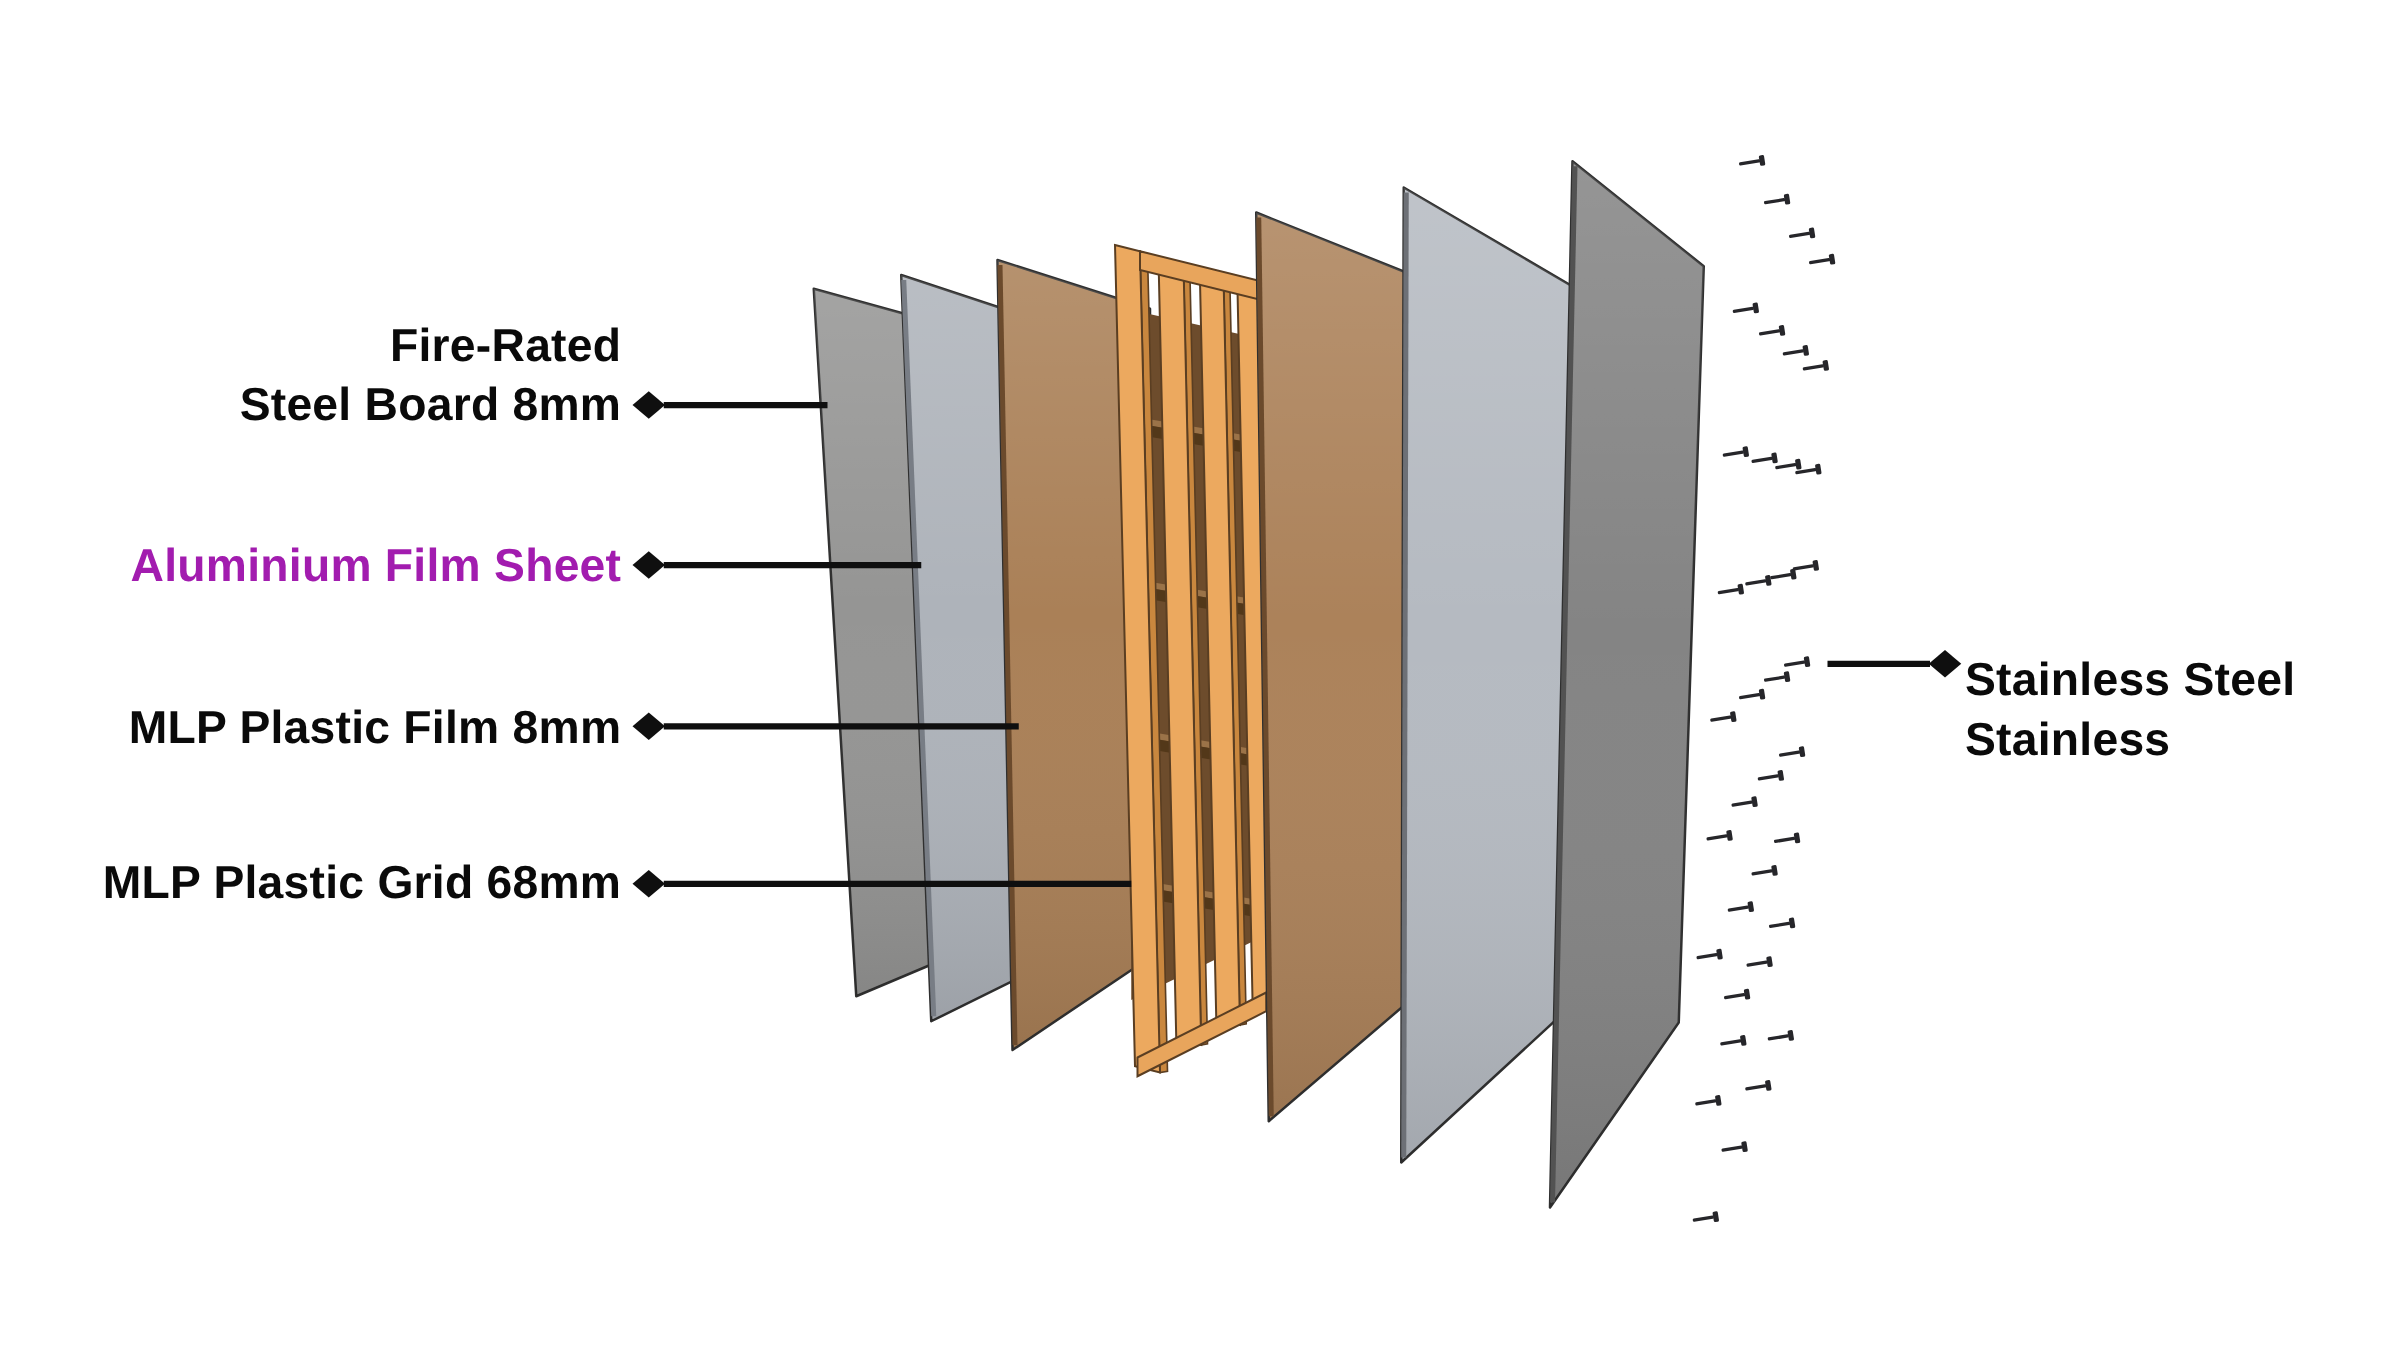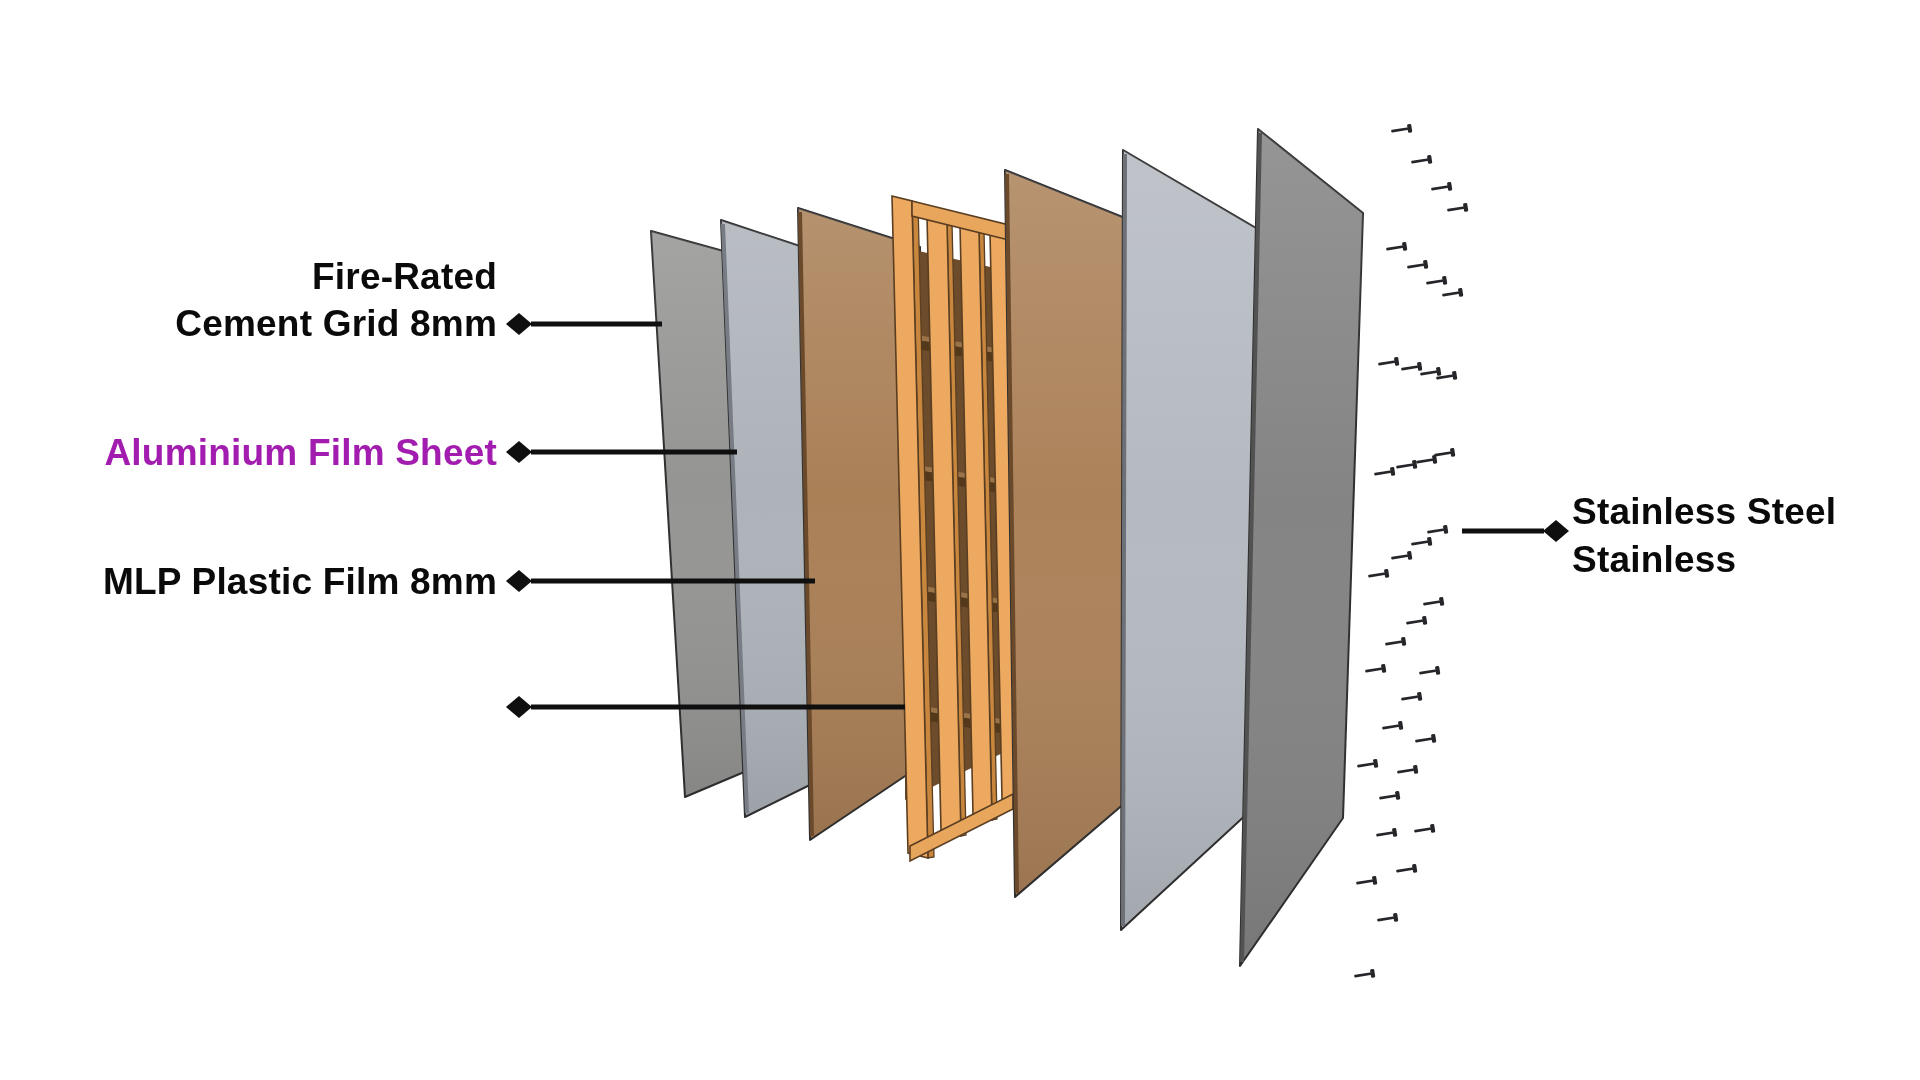--- a/index.html
+++ b/index.html
@@ -15,21 +15,21 @@
   .lbl {
     position: absolute;
     font-weight: bold;
     font-size: 37px;
     line-height: 47px;
     color: #0a0a0a;
     letter-spacing: 0.2px;
     white-space: nowrap;
   }
   .lbl.left-side { right: 1423px; text-align: right; }
-  .lbl.right-side { left: 1572px; text-align: left; line-height: 48px; }
+  .lbl.right-side { left: 1572px; text-align: left; line-height: 48px; margin-top: 32px; }
 </style>
 </head>
 <body>
 
 <div class="stage">
 
   <svg class="diagram" id="diagram-svg" width="1920" height="1080" viewBox="0 0 1920 1080">
     <defs>
       <linearGradient id="shade" x1="0" y1="0" x2="0" y2="1">
         <stop offset="0" stop-color="#ffffff" stop-opacity="0.14"></stop>
@@ -238,30 +238,33 @@
         <polygon points="506,581 519,570 532,581 519,592" fill="#0f0f0f"></polygon>
         <line x1="531" y1="707" x2="905" y2="707" stroke="#0f0f0f" stroke-width="5"></line>
         <polygon points="506,707 519,696 532,707 519,718" fill="#0f0f0f"></polygon>
         <line x1="1462" y1="531" x2="1544" y2="531" stroke="#0f0f0f" stroke-width="5"></line>
         <polygon points="1543,531 1556,520 1569,531 1556,542" fill="#0f0f0f"></polygon>
       </g>
   </svg>
 
   <div class="lbl left-side" style="top: 253px; color: rgb(10, 10, 10);">
     <div>Fire-Rated</div>
-    <div>Cement Grid 8mm</div>
+    <div>Steel Board 8mm</div>
   </div>
 
   <div class="lbl left-side" style="top: 429px; color: #a21caf;">
     <div>Aluminium Film Sheet</div>
   </div>
 
   <div class="lbl left-side" style="top: 558px; color: rgb(10, 10, 10);">
     <div>MLP Plastic Film 8mm</div>
   </div>
 
+  <div class="lbl left-side" style="top: 682px; color: rgb(10, 10, 10);">
+    <div>MLP Plastic Grid 68mm</div>
+  </div>
 
   <div class="lbl right-side" style="top: 488px; color: rgb(10, 10, 10);">
     <div>Stainless Steel</div>
     <div>Stainless</div>
   </div>
 
 </div>
 
 </body></html>

